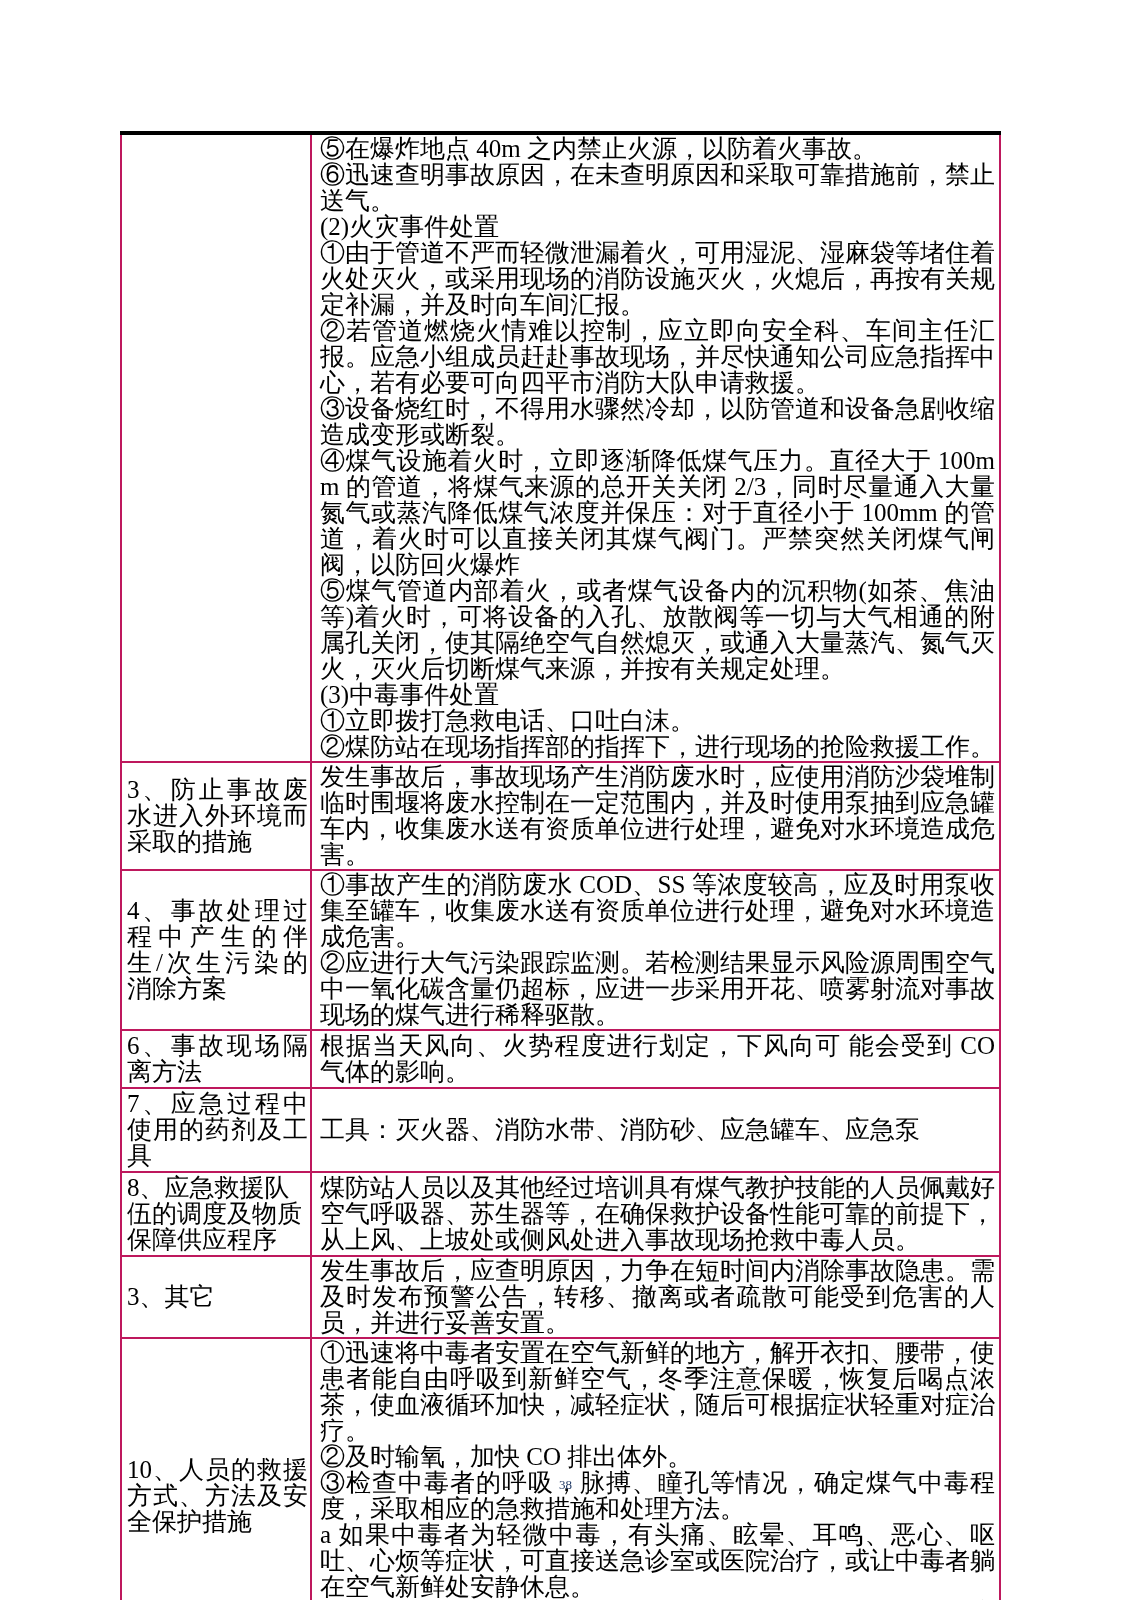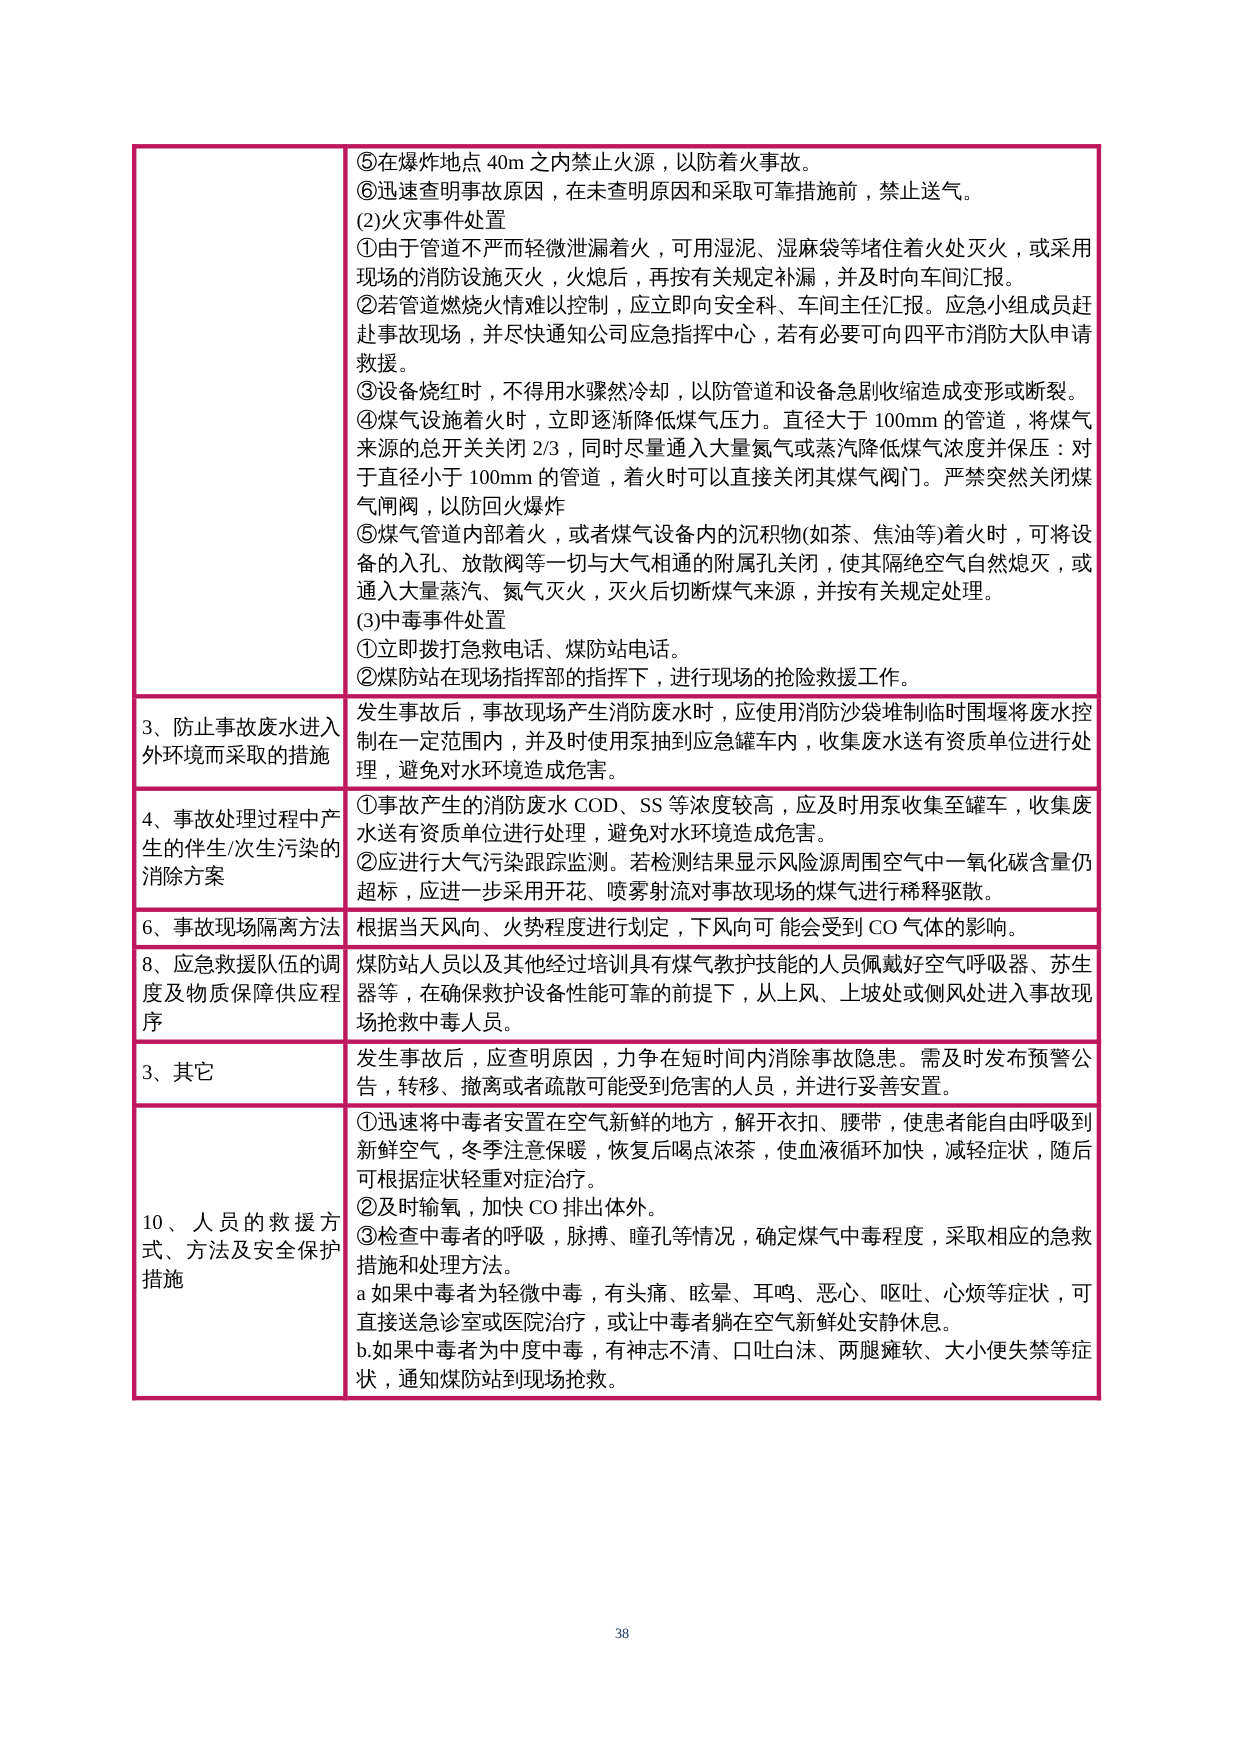--- a/index.html
+++ b/index.html
@@ -18,23 +18,23 @@
     top: 131px;
     width: 881px;
     border-collapse: collapse;
     table-layout: fixed;
     border-top: 4px solid #000;
     border-bottom: 4px solid #000;
     border-left: 2px solid #000;
     border-right: 2px solid #000;
   }
   table.doc-table td {
-    border: 4px solid #be185d;
+    border: 2px solid #be185d;
     vertical-align: middle;
-    font-size: 19px;
+    font-size: 25px;
     line-height: 26px;
     word-break: break-all;
   }
   td.label-cell {
     width: 181px;
     padding: 2px 2px 2px 5px;
     text-align: justify;
     text-justify: inter-ideograph;
   }
   
@@ -69,41 +69,47 @@
         <td class="content-cell">
             <p>⑤在爆炸地点 40m 之内禁止火源，以防着火事故。</p>
             <p>⑥迅速查明事故原因，在未查明原因和采取可靠措施前，禁止送气。</p>
             <p>(2)火灾事件处置</p>
             <p>①由于管道不严而轻微泄漏着火，可用湿泥、湿麻袋等堵住着火处灭火，或采用现场的消防设施灭火，火熄后，再按有关规定补漏，并及时向车间汇报。</p>
             <p>②若管道燃烧火情难以控制，应立即向安全科、车间主任汇报。应急小组成员赶赴事故现场，并尽快通知公司应急指挥中心，若有必要可向四平市消防大队申请救援。</p>
             <p>③设备烧红时，不得用水骤然冷却，以防管道和设备急剧收缩造成变形或断裂。</p>
             <p>④煤气设施着火时，立即逐渐降低煤气压力。直径大于 100mm 的管道，将煤气来源的总开关关闭 2/3，同时尽量通入大量氮气或蒸汽降低煤气浓度并保压：对于直径小于 100mm 的管道，着火时可以直接关闭其煤气阀门。严禁突然关闭煤气闸阀，以防回火爆炸</p>
             <p>⑤煤气管道内部着火，或者煤气设备内的沉积物(如茶、焦油等)着火时，可将设备的入孔、放散阀等一切与大气相通的附属孔关闭，使其隔绝空气自然熄灭，或通入大量蒸汽、氮气灭火，灭火后切断煤气来源，并按有关规定处理。</p>
             <p>(3)中毒事件处置</p>
-            <p>①立即拨打急救电话、煤防站电话。</p>
+            <p>①立即拨打急救电话、口吐白沫。</p>
             <p>②煤防站在现场指挥部的指挥下，进行现场的抢险救援工作。</p>
           </td>
       </tr>
       <tr>
         <td class="label-cell">3、防止事故废水进入外环境而采取的措施</td>
         <td class="content-cell">
             <p>发生事故后，事故现场产生消防废水时，应使用消防沙袋堆制临时围堰将废水控制在一定范围内，并及时使用泵抽到应急罐车内，收集废水送有资质单位进行处理，避免对水环境造成危害。</p>
           </td>
       </tr>
       <tr>
         <td class="label-cell">4、事故处理过程中产生的伴生/次生污染的消除方案</td>
         <td class="content-cell">
             <p>①事故产生的消防废水 COD、SS 等浓度较高，应及时用泵收集至罐车，收集废水送有资质单位进行处理，避免对水环境造成危害。</p>
             <p>②应进行大气污染跟踪监测。若检测结果显示风险源周围空气中一氧化碳含量仍超标，应进一步采用开花、喷雾射流对事故现场的煤气进行稀释驱散。</p>
           </td>
       </tr>
       <tr>
         <td class="label-cell">6、事故现场隔离方法</td>
         <td class="content-cell">
             <p>根据当天风向、火势程度进行划定，下风向可 能会受到 CO 气体的影响。</p>
+          </td>
+      </tr>
+      <tr>
+        <td class="label-cell">7、应急过程中使用的药剂及工具</td>
+        <td class="content-cell">
+            <p>工具：灭火器、消防水带、消防砂、应急罐车、应急泵</p>
           </td>
       </tr>
       <tr>
         <td class="label-cell">8、应急救援队伍的调度及物质保障供应程序</td>
         <td class="content-cell">
             <p>煤防站人员以及其他经过培训具有煤气教护技能的人员佩戴好空气呼吸器、苏生器等，在确保救护设备性能可靠的前提下，从上风、上坡处或侧风处进入事故现场抢救中毒人员。</p>
           </td>
       </tr>
       <tr>
         <td class="label-cell">3、其它</td>

